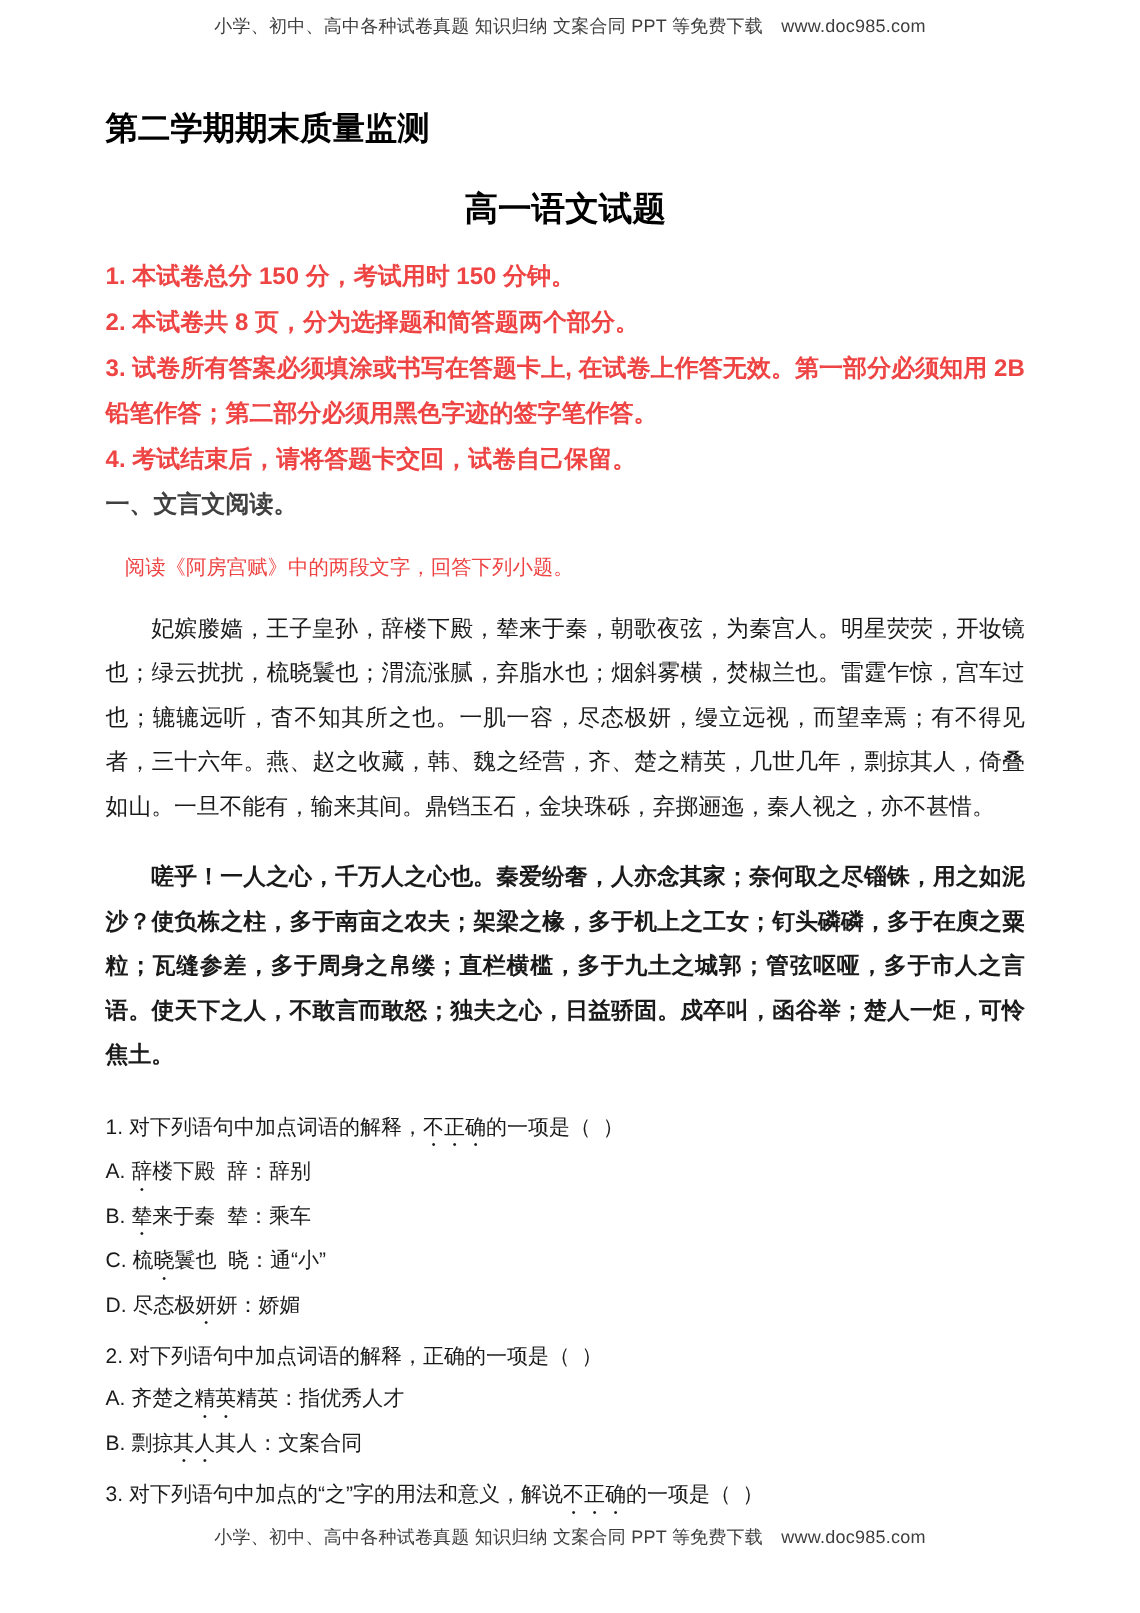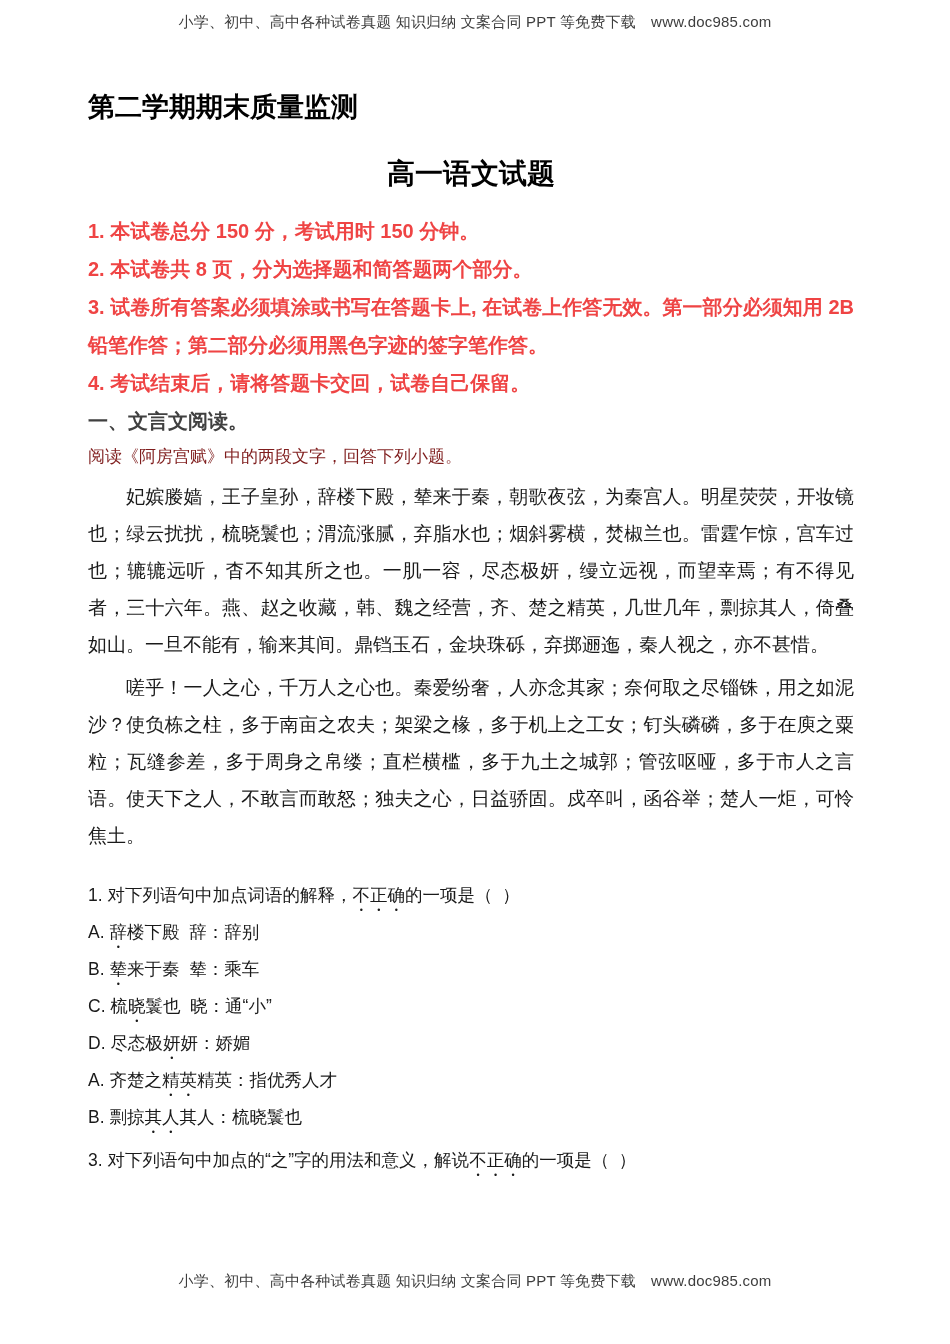--- a/index.html
+++ b/index.html
@@ -67,37 +67,37 @@
 
   .section-heading {
     margin: 0;
     font-family: "Liberation Sans", "DejaVu Sans", sans-serif;
     font-weight: bold;
     font-size: 20px;
     line-height: 38px;
     color: #404040;
   }
   .passage-intro {
-    margin: 0;
+    margin: 16px;
     font-size: 17px;
     line-height: 34px;
-    color: #7f1d1d;
+    color: #ef4444;
   }
 
   .passage {
     margin: 4px 0 0 0;
     font-size: 19px;
     line-height: 37px;
     text-indent: 2em;
     text-align: justify;
     text-align-last: left;
     color: #1a1a1a;
     font-family: "Liberation Serif", "DejaVu Serif", serif;
   }
-  .passage + .passage { margin-top: 6px; }
+  .passage + .passage { margin-top: 22px; font-weight: bold; }
 
   .questions {
     margin-top: 24px;
     font-family: "Liberation Sans", "DejaVu Sans", sans-serif;
     font-size: 17.5px;
     color: #1a1a1a;
   }
   .qline {
     margin: 0;
     line-height: 35px;
@@ -138,21 +138,22 @@
 
   <p class="passage">嗟乎！一人之心，千万人之心也。秦爱纷奢，人亦念其家；奈何取之尽锱铢，用之如泥沙？使负栋之柱，多于南亩之农夫；架梁之椽，多于机上之工女；钉头磷磷，多于在庾之粟粒；瓦缝参差，多于周身之帛缕；直栏横槛，多于九土之城郭；管弦呕哑，多于市人之言语。使天下之人，不敢言而敢怒；独夫之心，日益骄固。戍卒叫，函谷举；楚人一炬，可怜焦土。</p>
 
   <div class="questions">
     <p class="qline q-prompt"><span>1. 对下列语句中加点词语的解释，</span><span class="em-dot">不正确</span><span>的一项是（  ）</span></p>
     <p class="qline"><span>A. </span><span class="em-dot">辞</span><span>楼下殿  辞：辞别</span></p>
     <p class="qline"><span>B. </span><span class="em-dot">辇</span><span>来于秦  辇：乘车</span></p>
     <p class="qline"><span>C. 梳</span><span class="em-dot">晓</span><span>鬟也  晓：通“小”</span></p>
     <p class="qline"><span>D. 尽态极</span><span class="em-dot">妍</span><span>妍：娇媚</span></p>
 
+    <p class="qline q-prompt"><span>2. 对下列语句中加点词语的解释，正确的一项是（  ）</span></p>
     <p class="qline"><span>A. 齐楚之</span><span class="em-dot">精英</span><span>精英：指优秀人才</span></p>
-    <p class="qline"><span>B. 剽掠</span><span class="em-dot">其人</span><span>其人：梳晓鬟也</span></p>
+    <p class="qline"><span>B. 剽掠</span><span class="em-dot">其人</span><span>其人：文案合同</span></p>
 
     <p class="qline q-prompt"><span>3. 对下列语句中加点的“之”字的用法和意义，解说</span><span class="em-dot">不正确</span><span>的一项是（  ）</span></p>
   </div>
 
   <div class="banner bottom">小学、初中、高中各种试卷真题 知识归纳 文案合同 PPT 等免费下载　www.doc985.com</div>
 
 </div>
 
 </body></html>

